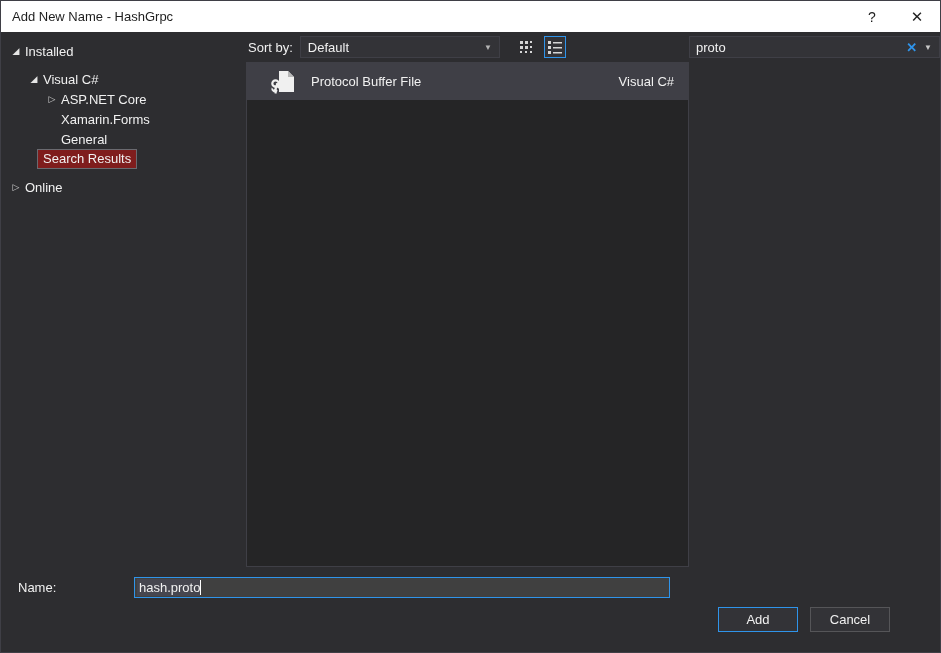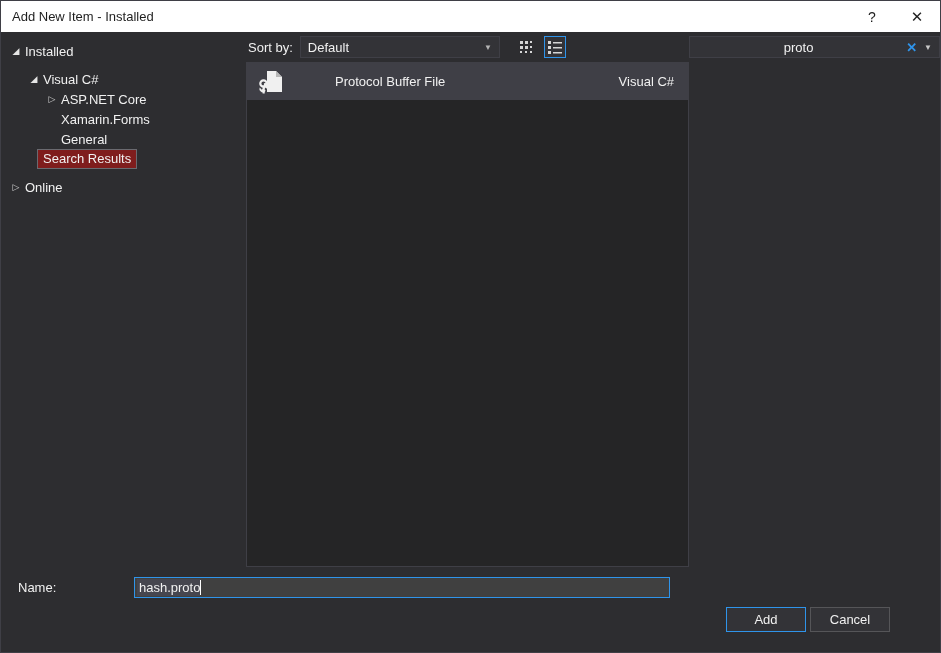--- a/index.html
+++ b/index.html
@@ -138,41 +138,39 @@
   
   .listpanel {
     flex: 1 1 auto;
     background: #252526;
     border: 1px solid #3f3f46;
     overflow: hidden;
   }
   .list-item {
     height: 37px;
     display: flex; align-items: center;
-    padding: 0 14px 0 8px;
-    cursor: default;
-    gap: 36px;
+    padding: 0 14px 0 20px;
+    cursor: default;
   }
   .list-item.selected { background: #3f3f46; }
   .li-icon {
     width: 32px; height: 32px;
     flex: 0 0 32px;
     display: flex; align-items: center; justify-content: center;
     margin-right: 12px;
   }
   .li-name { font-size: 13px; color: #f1f1f1; flex: 1 1 auto; }
   .li-lang { font-size: 13px; color: #f1f1f1; }
 
   
   .right-col {
     width: 251px;
     flex: 0 0 251px;
     display: flex; flex-direction: column;
     padding-left: 0;
-    text-align: center;
   }
   .searchbar {
     height: 30px;
     display: flex; align-items: center;
     flex: 0 0 30px;
   }
   .searchbox {
     position: relative;
     width: 251px; height: 22px;
     background: #333337;
@@ -229,39 +227,39 @@
   .caret {
     width: 1px; height: 15px;
     background: #ffffff;
     margin-left: 0px;
   }
   .btn-row {
     height: 45px;
     flex: 0 0 45px;
     display: flex; align-items: flex-start; justify-content: flex-end;
     padding-right: 50px;
-    gap: 4px;
+    gap: 12px;
   }
   .btn {
     width: 80px; height: 25px;
     background: #333337;
     border: 1px solid #555558;
     color: #f1f1f1; font-size: 13px;
     display: flex; align-items: center; justify-content: center;
     cursor: default;
   }
   .btn.primary { border-color: #2f94ea; }
 </style>
 </head>
 <body>
 
 <div class="dialog">
 
   <div class="titlebar">
-    <div class="titlebar-text">Add New Item - Installed</div>
+    <div class="titlebar-text">Add New Name - HashGrpc</div>
     <div class="titlebar-spacer"></div>
     <div class="title-btn">?</div>
     <div class="title-btn close">✕</div>
   </div>
 
   <div class="body-area">
 
     <div class="left-col">
       <div class="tree-node lvl1">
         <span class="tree-arrow expanded">◢</span>

